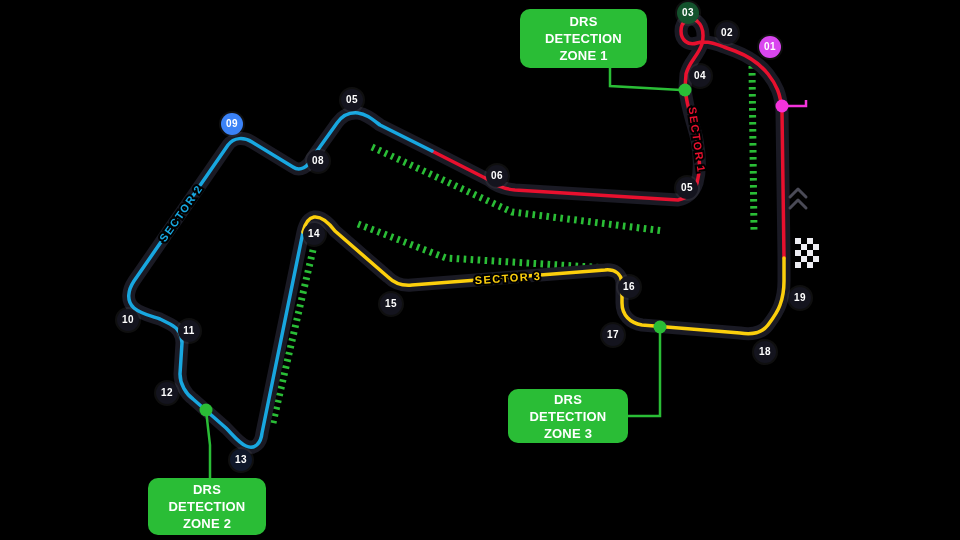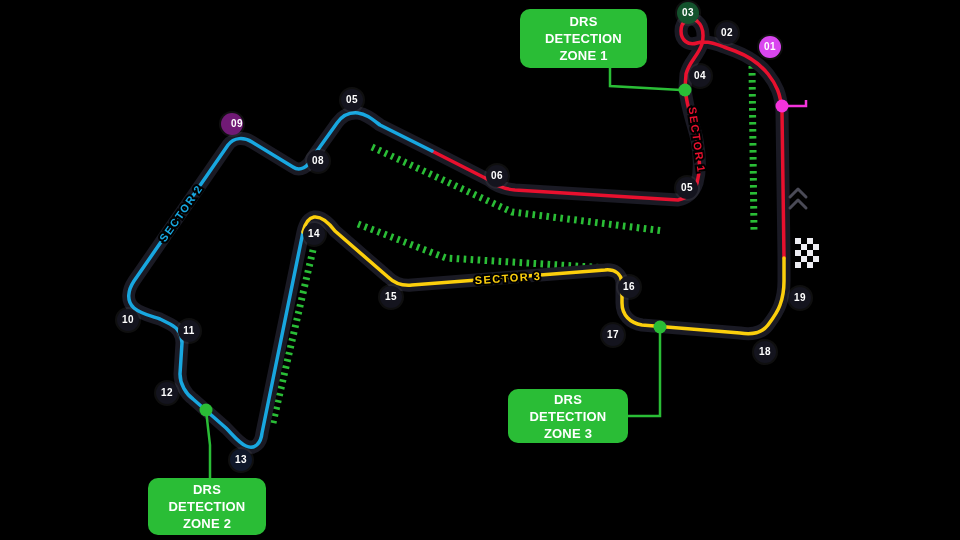--- a/index.html
+++ b/index.html
@@ -76,27 +76,27 @@
 
   <div id="turn-layer">
       <div class="turn-badge" style="left: 770px; top: 47px; background: #d946ef; color: rgb(255, 255, 255);">01</div>
       <div class="turn-badge" style="left: 727px; top: 33px; background: rgb(20, 20, 30); color: rgb(255, 255, 255);">02</div>
       <div class="turn-badge" style="left: 688px; top: 13px; background: #14532d; color: rgb(255, 255, 255);">03</div>
       <div class="turn-badge" style="left: 700px; top: 76px; background: rgb(20, 20, 30); color: rgb(255, 255, 255);">04</div>
       <div class="turn-badge" style="left: 687px; top: 188px; background: rgb(20, 20, 30); color: rgb(255, 255, 255);">05</div>
       <div class="turn-badge" style="left: 497px; top: 176px; background: rgb(20, 20, 30); color: rgb(255, 255, 255); text-align: center;">06</div>
       <div class="turn-badge" style="left: 352px; top: 100px; background: rgb(20, 20, 30); color: rgb(255, 255, 255);">05</div>
       <div class="turn-badge" style="left: 293px; top: 161px; background: rgb(20, 20, 30); color: rgb(255, 255, 255); margin-left: 14px;">08</div>
-      <div class="turn-badge" style="left: 232px; top: 124px; background: #701a75; color: rgb(255, 255, 255); text-align: right;">09</div>
+      <div class="turn-badge" style="left: 232px; top: 124px; background: #3b82f6; color: rgb(255, 255, 255);">09</div>
       <div class="turn-badge" style="left: 128px; top: 301px; background: rgb(20, 20, 30); color: rgb(255, 255, 255); margin-top: 8px;">10</div>
       <div class="turn-badge" style="left: 189px; top: 331px; background: rgb(20, 20, 30); color: rgb(255, 255, 255);">11</div>
       <div class="turn-badge" style="left: 167px; top: 393px; background: rgb(20, 20, 30); color: rgb(255, 255, 255);">12</div>
       <div class="turn-badge" style="left: 241px; top: 460px; background: #0f172a; color: rgb(255, 255, 255);">13</div>
       <div class="turn-badge" style="left: 314px; top: 234px; background: rgb(20, 20, 30); color: rgb(255, 255, 255);">14</div>
-      <div class="turn-badge" style="left: 391px; top: 297px; background: rgb(20, 20, 30); color: rgb(255, 255, 255);">15</div>
+      <div class="turn-badge" style="left: 391px; top: 304px; background: rgb(20, 20, 30); color: rgb(255, 255, 255);">15</div>
       <div class="turn-badge" style="left: 629px; top: 287px; background: rgb(20, 20, 30); color: rgb(255, 255, 255);">16</div>
       <div class="turn-badge" style="left: 613px; top: 335px; background: rgb(20, 20, 30); color: rgb(255, 255, 255);">17</div>
       <div class="turn-badge" style="left: 765px; top: 352px; background: rgb(20, 20, 30); color: rgb(255, 255, 255);">18</div>
       <div class="turn-badge" style="left: 800px; top: 298px; background: rgb(20, 20, 30); color: rgb(255, 255, 255);">19</div>
     </div>
 
   <div class="callout drs" style="left: 520px; top: 9px; width: 127px; height: 59px; background: rgb(42, 189, 54);">
     <span>DRS</span>
     <span>DETECTION</span>
     <span>ZONE 1</span>

